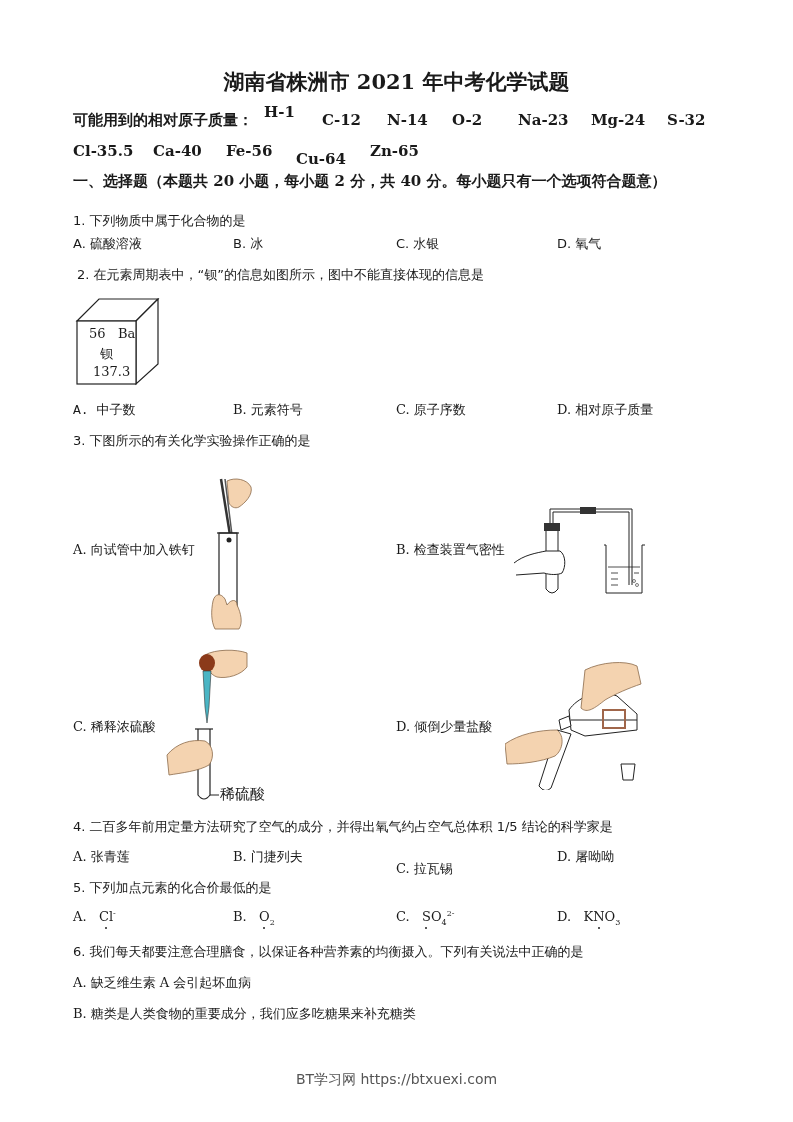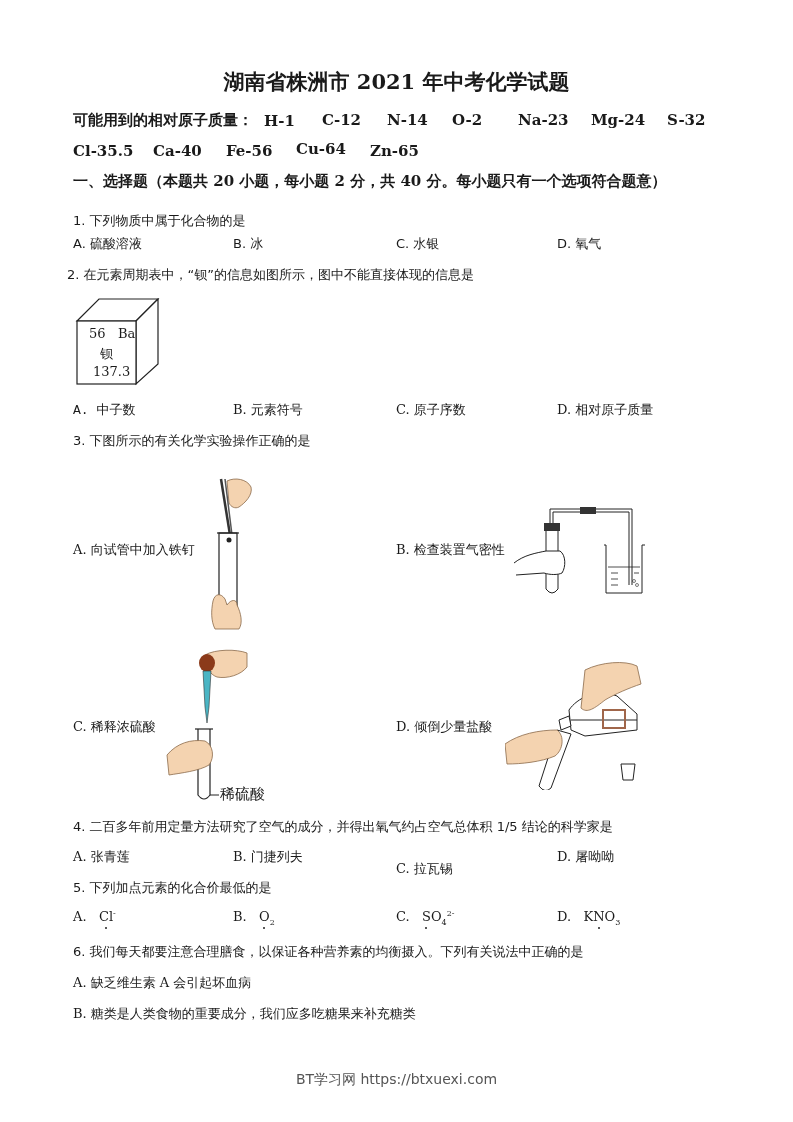--- a/index.html
+++ b/index.html
@@ -16,43 +16,43 @@
   .footer { top:1071px; left:0; width:793px; text-align:center; font-size:14px; color:#555;
             font-family:"DejaVu Sans","Liberation Sans",sans-serif; }
   svg { position:absolute; }
 </style>
 </head>
 <body>
 
 <div class="abs title">湖南省株洲市 2021 年中考化学试题</div>
 
 <div class="abs bold" style="top:111px;left:73px;">可能用到的相对原子质量：</div>
-<div class="abs bold" style="top:112px;left:264px;">H-1</div>
+<div class="abs bold" style="top:103px;left:264px;">H-1</div>
 <div class="abs bold" style="top:111px;left:322px;">C-12</div>
 <div class="abs bold" style="top:111px;left:387px;">N-14</div>
 <div class="abs bold" style="top:111px;left:452px;">O-2</div>
 <div class="abs bold" style="top:111px;left:518px;">Na-23</div>
 <div class="abs bold" style="top:111px;left:591px;">Mg-24</div>
 <div class="abs bold" style="top:111px;left:667px;">S-32</div>
 
 <div class="abs bold" style="top:142px;left:73px;">Cl-35.5</div>
 <div class="abs bold" style="top:142px;left:153px;">Ca-40</div>
 <div class="abs bold" style="top:142px;left:226px;">Fe-56</div>
-<div class="abs bold" style="top:140px;left:296px;">Cu-64</div>
+<div class="abs bold" style="top:150px;left:296px;">Cu-64</div>
 <div class="abs bold" style="top:142px;left:370px;">Zn-65</div>
 
 <div class="abs bold" style="top:172px;left:73px;">一、选择题（本题共 20 小题，每小题 2 分，共 40 分。每小题只有一个选项符合题意）</div>
 
 <div class="abs q" style="top:212px;left:73px;">1. 下列物质中属于化合物的是</div>
 <div class="abs q" style="top:235px;left:73px;">A. 硫酸溶液</div>
 <div class="abs q" style="top:235px;left:233px;">B. 冰</div>
 <div class="abs q" style="top:235px;left:396px;">C. 水银</div>
 <div class="abs q" style="top:235px;left:557px;">D. 氧气</div>
 
-<div class="abs q" style="top:266px;left:67px;">2. 在元素周期表中，“钡”的信息如图所示，图中不能直接体现的信息是</div>
+<div class="abs q" style="top:266px;left:77px;">2. 在元素周期表中，“钡”的信息如图所示，图中不能直接体现的信息是</div>
 <svg style="top:298px;left:74px;" width="90" height="90" viewBox="0 0 90 90">
   <polygon points="3,23 25,1 84,1 62,23" fill="#fff" stroke="#222" stroke-width="1.2"></polygon>
   <polygon points="62,23 84,1 84,66 62,86" fill="#fff" stroke="#222" stroke-width="1.2"></polygon>
   <rect x="3" y="23" width="59" height="63" fill="#fff" stroke="#222" stroke-width="1.2"></rect>
 </svg>
 <div class="abs opt" style="top:326px;left:89px;">56</div>
 <div class="abs opt" style="top:326px;left:118px;">Ba</div>
 <div class="abs opt" style="top:345px;left:100px;">钡</div>
 <div class="abs opt" style="top:364px;left:93px;">137.3</div>
 <div class="abs opt" style="top:401px;left:73px;font-family:Liberation Mono, monospace;">A.  中子数</div>

